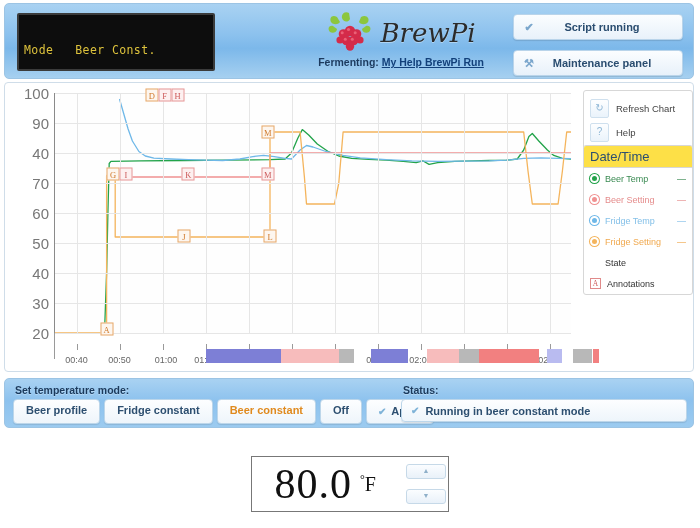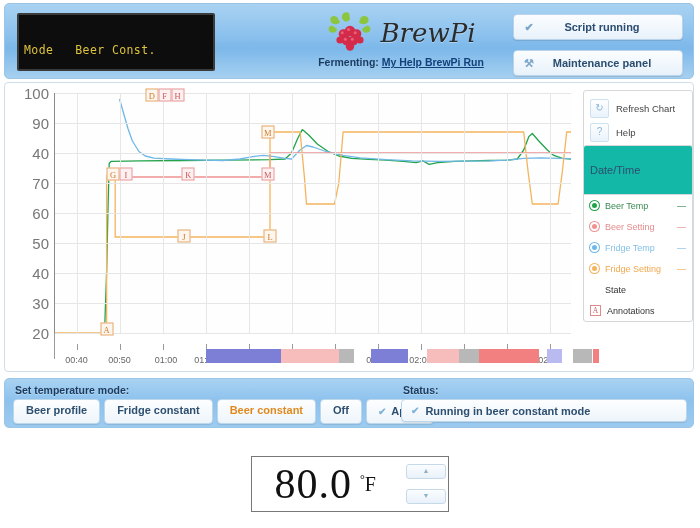--- a/index.html
+++ b/index.html
@@ -106,22 +106,22 @@
     color:#8fb7d6;font-size:10px;text-align:center;line-height:16px;
   }
   .toollb{font-size:9.5px;color:#444;}
 
   .legend{
     position:absolute;left:578px;top:62px;width:110px;
     background:#fff;border:1px solid #d7d7d7;border-radius:3px;
     box-sizing:border-box;overflow:hidden;
   }
   .leghead{
-    background:#14b8a6;color:#2c4f70;font-size:11px;
-    padding:18px 6px;border-bottom:1px solid #d7d7d7;
+    background:#fde047;color:#2c4f70;font-size:13px;
+    padding:3px 6px;border-bottom:1px solid #d7d7d7;
   }
   .legrow{
     display:flex;align-items:center;height:21px;padding:0 6px;
     font-size:9px;cursor:pointer;
   }
   .legdot{
     width:9px;height:9px;border-radius:50%;flex:none;margin-right:6px;
     box-sizing:border-box;border:2px solid #fff;
   }
   .legtxt{flex:1;}

